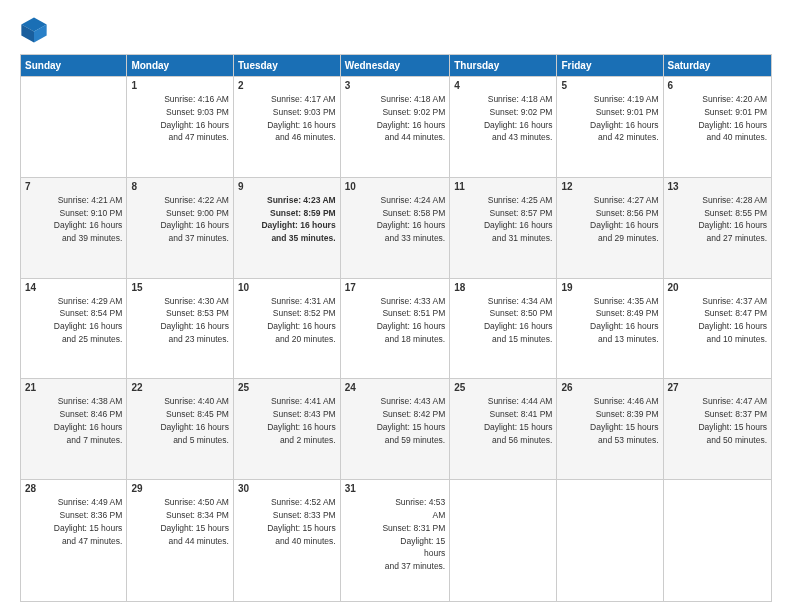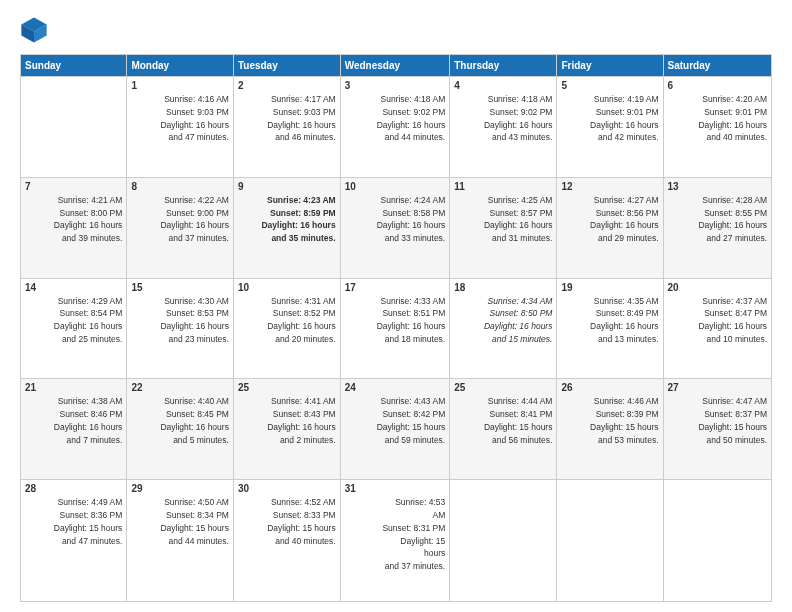--- a/index.html
+++ b/index.html
@@ -173,21 +173,21 @@
             <div class="day-info" style="white-space: pre-line; margin-left: 24px;">Sunrise: 4:20 AM
 Sunset: 9:01 PM
 Daylight: 16 hours
 and 40 minutes.</div>
           </td>
         </tr>
         <tr>
           <td>
             <span class="day-num">7</span>
             <div class="day-info" style="white-space: pre-line;">Sunrise: 4:21 AM
-Sunset: 8:00 PM
+Sunset: 9:10 PM
 Daylight: 16 hours
 and 39 minutes.</div>
           </td>
           <td>
             <span class="day-num">8</span>
             <div class="day-info" style="white-space: pre-line;">Sunrise: 4:22 AM
 Sunset: 9:00 PM
 Daylight: 16 hours
 and 37 minutes.</div>
           </td>
@@ -251,21 +251,21 @@
           </td>
           <td>
             <span class="day-num">17</span>
             <div class="day-info" style="white-space: pre-line;">Sunrise: 4:33 AM
 Sunset: 8:51 PM
 Daylight: 16 hours
 and 18 minutes.</div>
           </td>
           <td>
             <span class="day-num">18</span>
-            <div class="day-info" style="white-space: pre-line; font-style: italic;">Sunrise: 4:34 AM
+            <div class="day-info" style="white-space: pre-line;">Sunrise: 4:34 AM
 Sunset: 8:50 PM
 Daylight: 16 hours
 and 15 minutes.</div>
           </td>
           <td>
             <span class="day-num">19</span>
             <div class="day-info" style="white-space: pre-line;">Sunrise: 4:35 AM
 Sunset: 8:49 PM
 Daylight: 16 hours
 and 13 minutes.</div>

